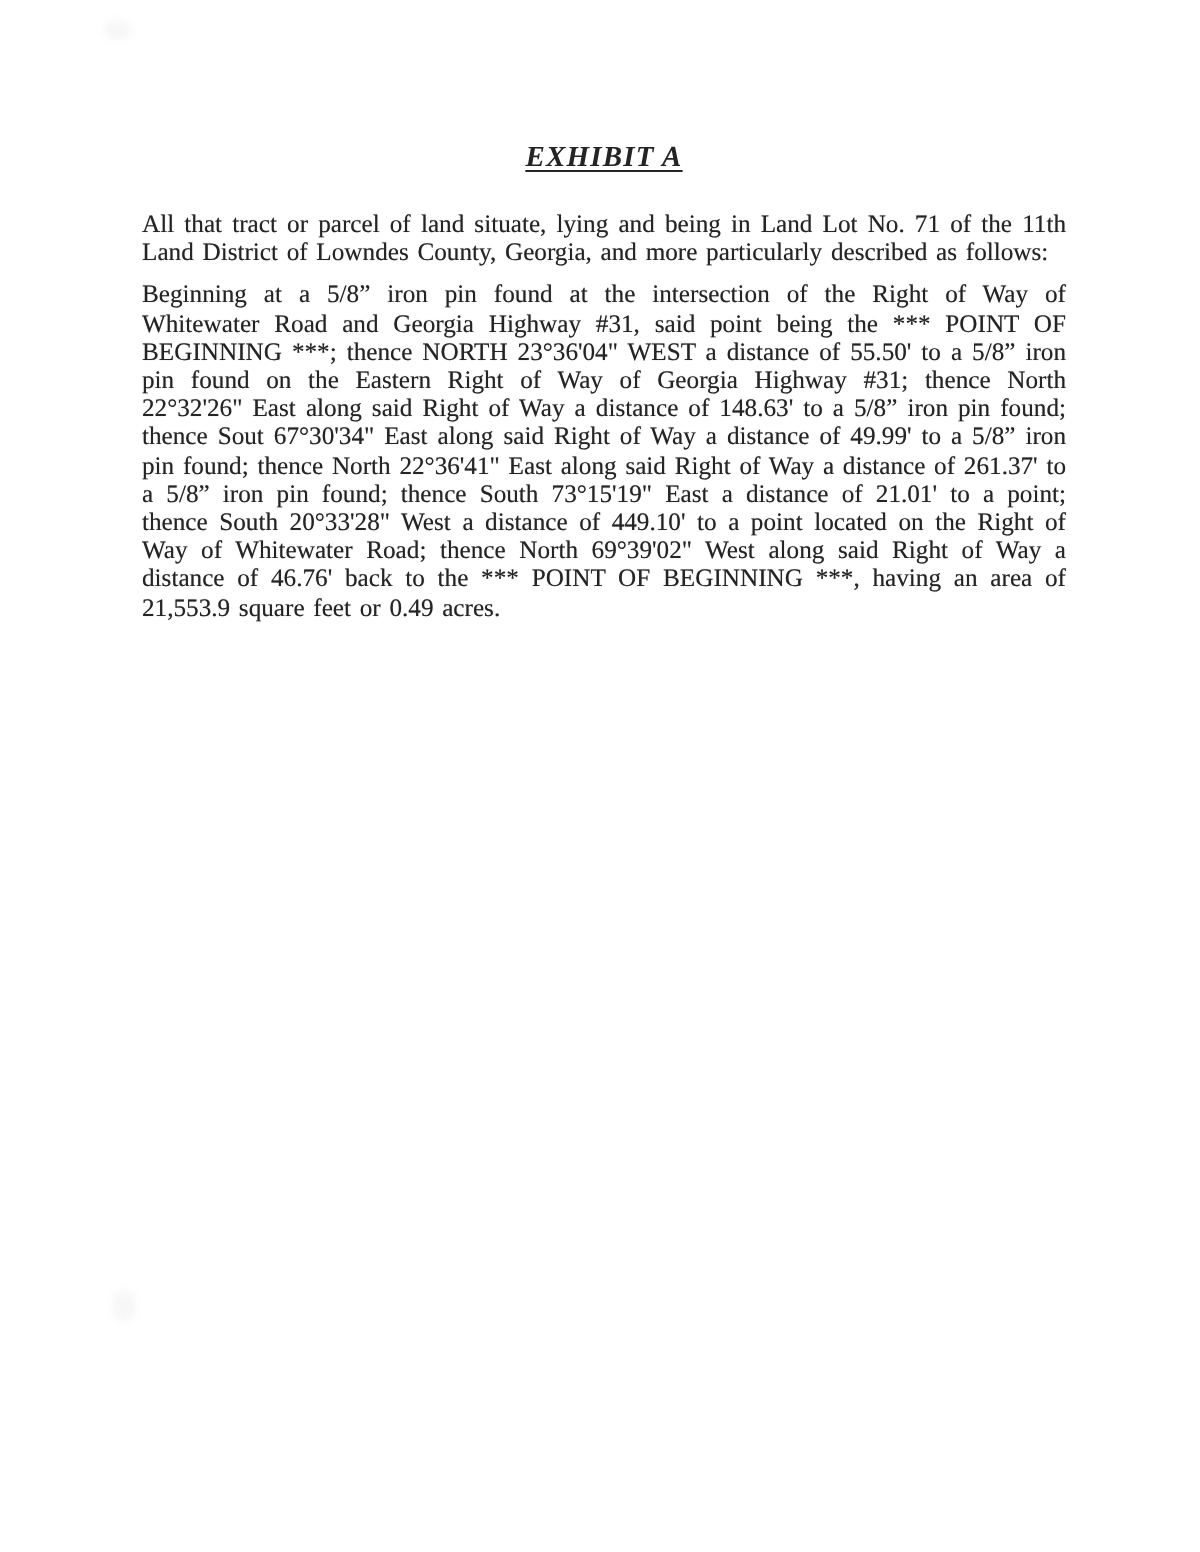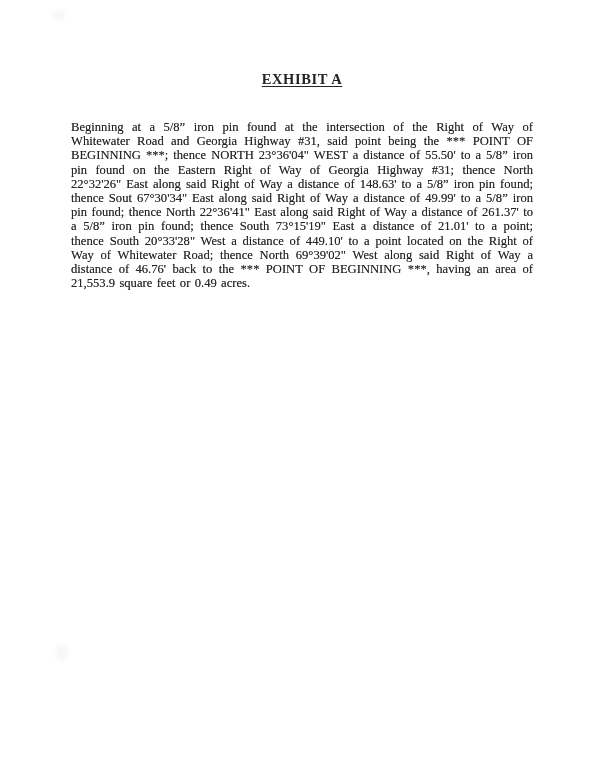--- a/index.html
+++ b/index.html
@@ -26,27 +26,28 @@
   .smudge-top  { left: 52px; top: 10px;  width: 14px; height: 10px; }
   .smudge-left { left: 56px; top: 645px; width: 12px; height: 16px; }
 
   .content {
     position: absolute;
     left: 71px;
     top: 71px;
     width: 462px;
   }
   .title {
-    margin: 0 0 32px 0;
+    margin: 0 0 17px 0;
     text-align: center;
     font-size: 14.5px;
     font-weight: bold;
     letter-spacing: 0.6px;
     text-decoration: underline;
     text-underline-offset: 2px;
+    font-style: italic;
   }
   .subtitle {
     margin: 0 0 13px 0;
     text-align: center;
     font-size: 12.8px;
     font-weight: bold;
     font-variant: small-caps;
     letter-spacing: 0.35px;
   }
   .body-para {
@@ -63,16 +64,17 @@
 <body>
 
 <div class="page">
   <div class="scan-smudge smudge-top"></div>
   <div class="scan-smudge smudge-left"></div>
 
   <div class="content">
     <h1 class="title">EXHIBIT A</h1>
 
 
+    <p class="body-para">All that tract or parcel of land situate, lying and being in Land Lot No. 71 of the 11th Land District of Lowndes County, Georgia, and more particularly described as follows:</p>
 
     <p class="body-para">Beginning at a 5/8” iron pin found at the intersection of the Right of Way of Whitewater Road and Georgia Highway #31, said point being the *** POINT OF BEGINNING ***; thence NORTH 23°36'04" WEST a distance of 55.50' to a 5/8” iron pin found on the Eastern Right of Way of Georgia Highway #31; thence North 22°32'26" East along said Right of Way a distance of 148.63' to a 5/8” iron pin found; thence Sout 67°30'34" East along said Right of Way a distance of 49.99' to a 5/8” iron pin found; thence North 22°36'41" East along said Right of Way a distance of 261.37' to a 5/8” iron pin found; thence South 73°15'19" East a distance of 21.01' to a point; thence South 20°33'28" West a distance of 449.10' to a point located on the Right of Way of Whitewater Road; thence North 69°39'02" West along said Right of Way a distance of 46.76' back to the *** POINT OF BEGINNING ***, having an area of 21,553.9 square feet or 0.49 acres.</p>
   </div>
 </div>
 
 </body></html>

